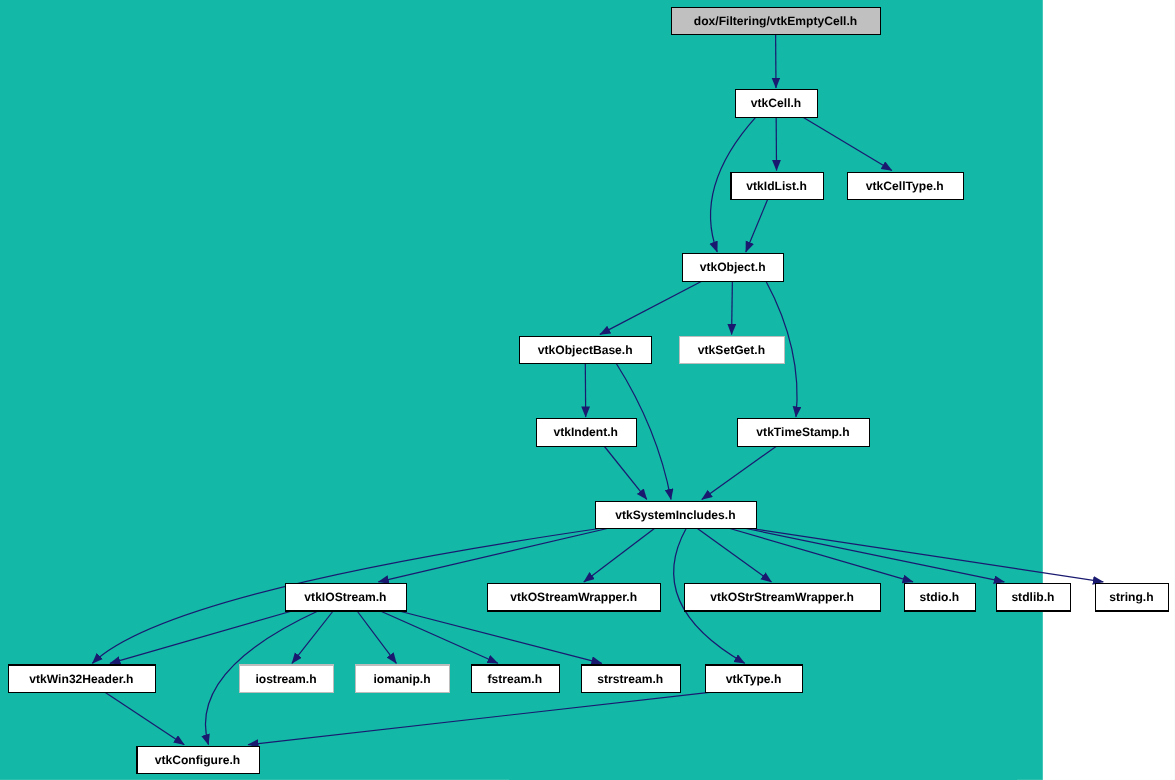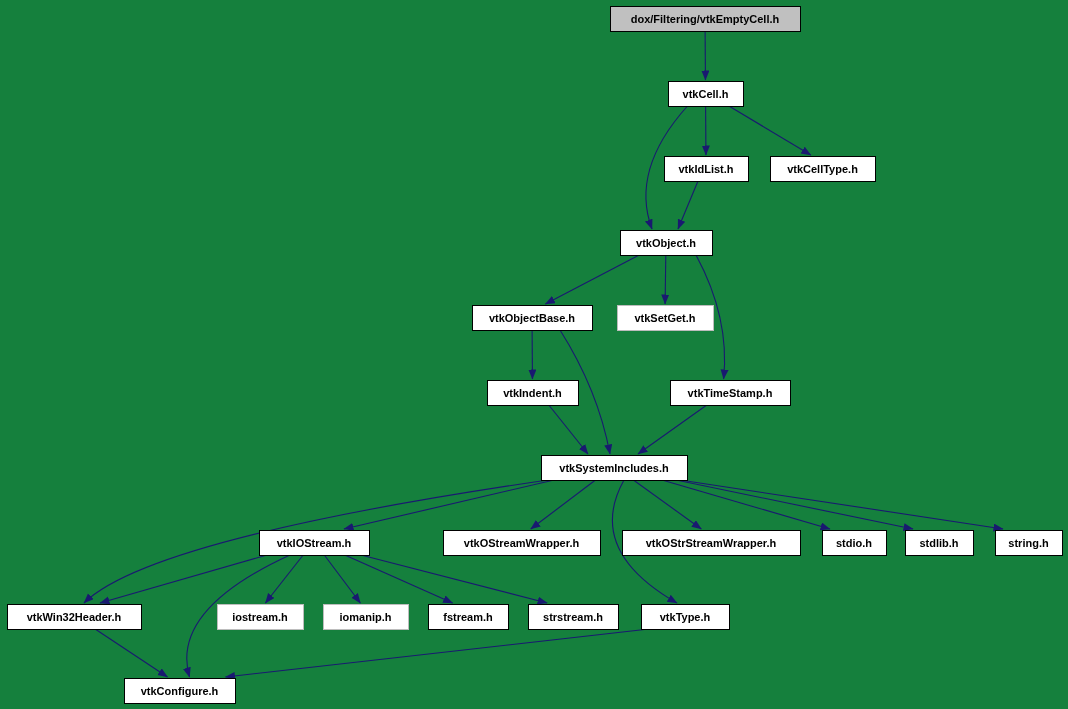--- a/index.html
+++ b/index.html
@@ -1,20 +1,20 @@
 <!DOCTYPE html>
 <html><head>
 <meta charset="utf-8">
 <style>
   html, body { margin: 0; padding: 0; background: #ffffff; }
   .canvas {
     position: relative;
-    width: 1068px;
+    width: 948px;
     height: 709px;
-    background: #15803d;
+    background: #14b8a6;
     font-family: "Liberation Sans", sans-serif;
   }
   svg { display: block; }
   .graph-node-rect { shape-rendering: crispEdges; }
   .graph-node-label {
     font-family: "Liberation Sans", sans-serif;
     font-size: 11px;
     font-weight: bold;
     fill: #000000;
   }

